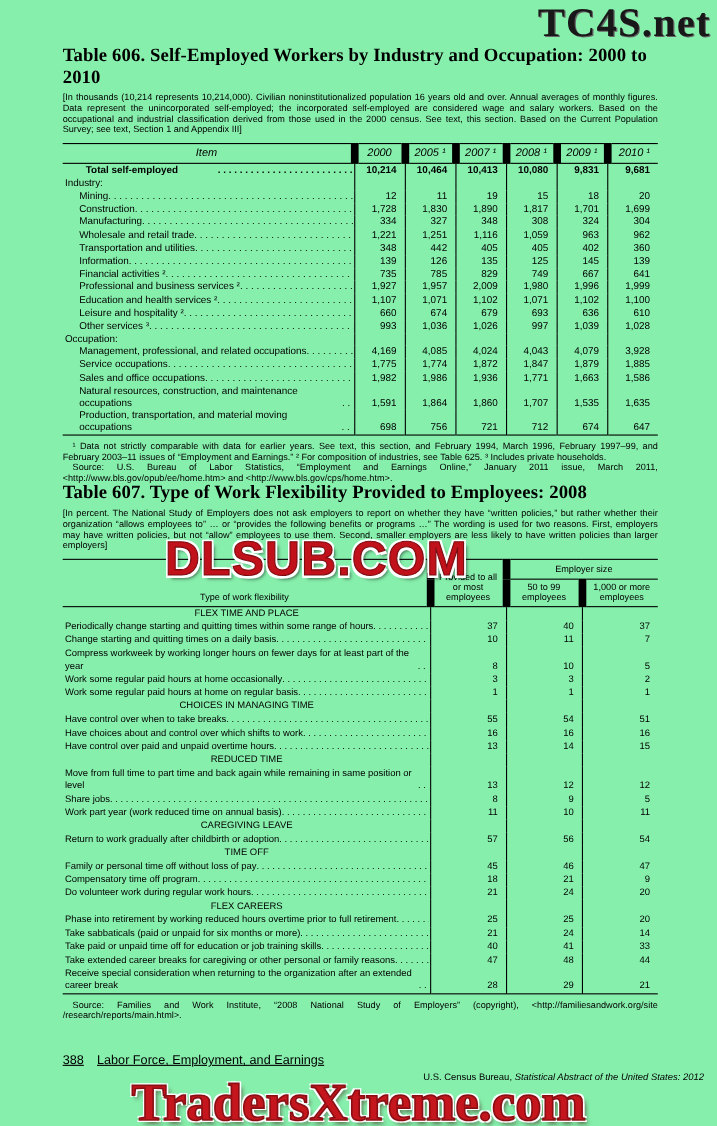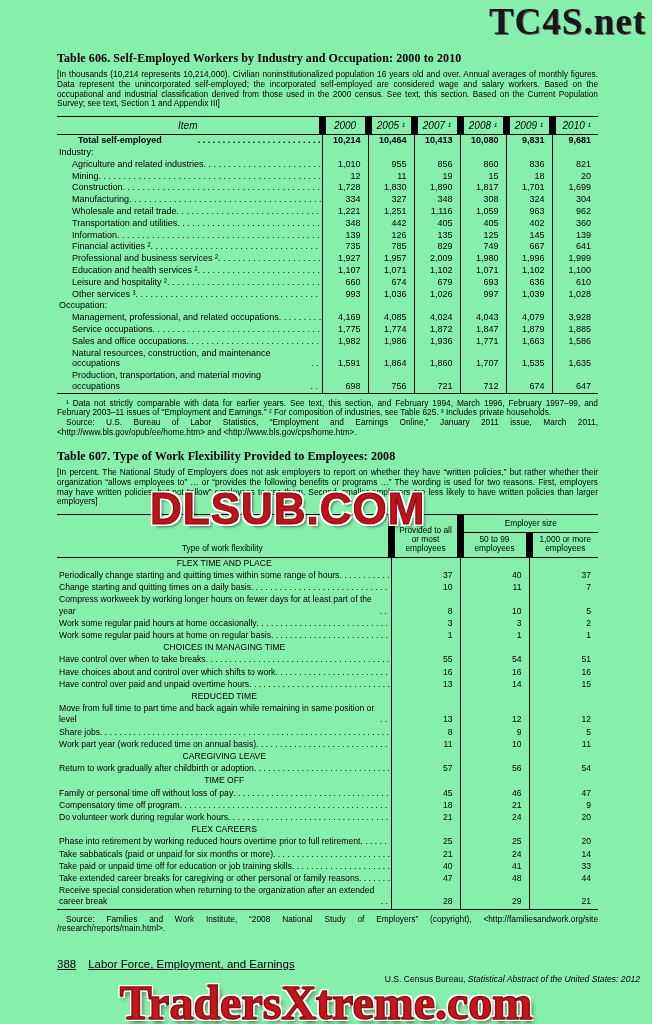--- a/index.html
+++ b/index.html
@@ -1,20 +1,20 @@
 <!DOCTYPE html>
 <html><head>
 <meta charset="utf-8">
 <style>
   html,body{margin:0;padding:0;background:#fff;}
   .page{position:relative;width:652px;height:1024px;background:#86efac;font-family:"Liberation Sans",sans-serif;color:#000;overflow:hidden;}
   .sect{position:absolute;left:57px;width:541px;}
   .t606{top:40px;}
   .t607{top:438px;}
-  h1.ttl{font-family:"Liberation Serif",serif;font-size:12px;font-weight:bold;margin:11px 0 4px 0;letter-spacing:.1px;}
+  h1.ttl{font-family:"Liberation Serif",serif;font-size:17px;font-weight:bold;margin:0 0 4px 0;letter-spacing:.1px;}
   p.note{font-size:8.3px;line-height:9.8px;text-align:justify;margin:0 0 7px 0;}
   p.fnote{font-size:8.3px;line-height:9.7px;text-align:justify;margin:0;text-indent:9px;}
   .fnblock{margin-top:5px;}
   table{border-collapse:collapse;table-layout:fixed;width:541px;border-top:1px solid #000;border-bottom:1px solid #000;}
   thead th{font-weight:normal;text-align:center;padding:2px 1px;}
   .t606 thead th{border-bottom:1px solid #000;font-size:10px;height:13px;vertical-align:middle;font-style:italic;}
   .t607 thead th{font-size:8.3px;line-height:9.3px;vertical-align:bottom;padding:2px 2px 3px;}
   .t607 th.spanner{vertical-align:middle;height:12px;border-bottom:1px solid #000;}
   .hb{border-bottom:1px solid #000;}
   .vh{border-left:7px solid #000000;}
@@ -95,34 +95,20 @@
             <td class="vc"></td>
             <td class="vc"></td>
             <td class="vc"></td>
             <td class="vc"></td>
             <td class="vc"></td>
             <td class="vc"></td>
           </tr>
           <tr>
             <td class="lc ind1">
               <div class="lw">
-                <span class="lbl">Agriculture and related industries</span>
-                <span class="dots"></span>
-              </div>
-            </td>
-            <td class="vc">1,010</td>
-            <td class="vc">955</td>
-            <td class="vc">856</td>
-            <td class="vc">860</td>
-            <td class="vc">836</td>
-            <td class="vc">821</td>
-          </tr>
-          <tr>
-            <td class="lc ind1">
-              <div class="lw">
                 <span class="lbl">Mining</span>
                 <span class="dots"></span>
               </div>
             </td>
             <td class="vc">12</td>
             <td class="vc">11</td>
             <td class="vc">19</td>
             <td class="vc">15</td>
             <td class="vc">18</td>
             <td class="vc">20</td>

